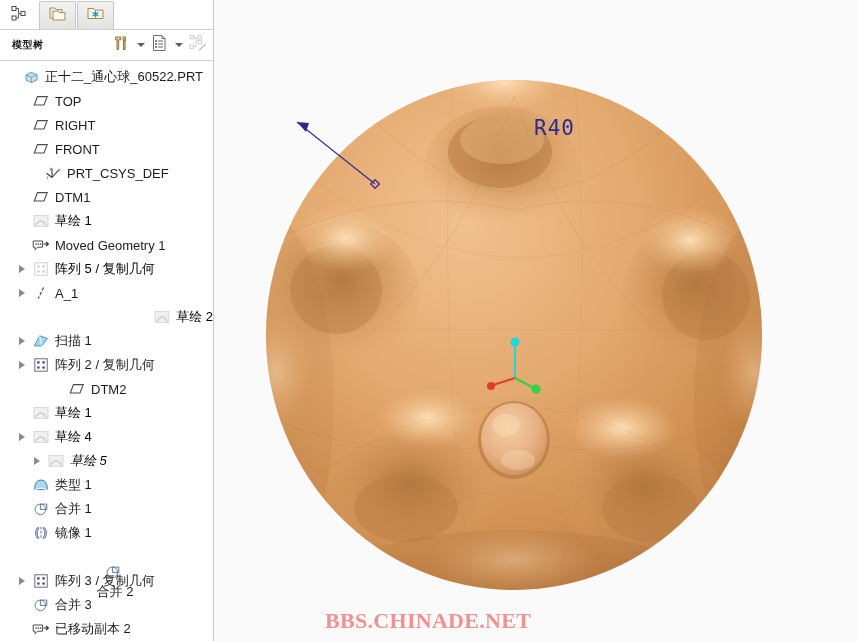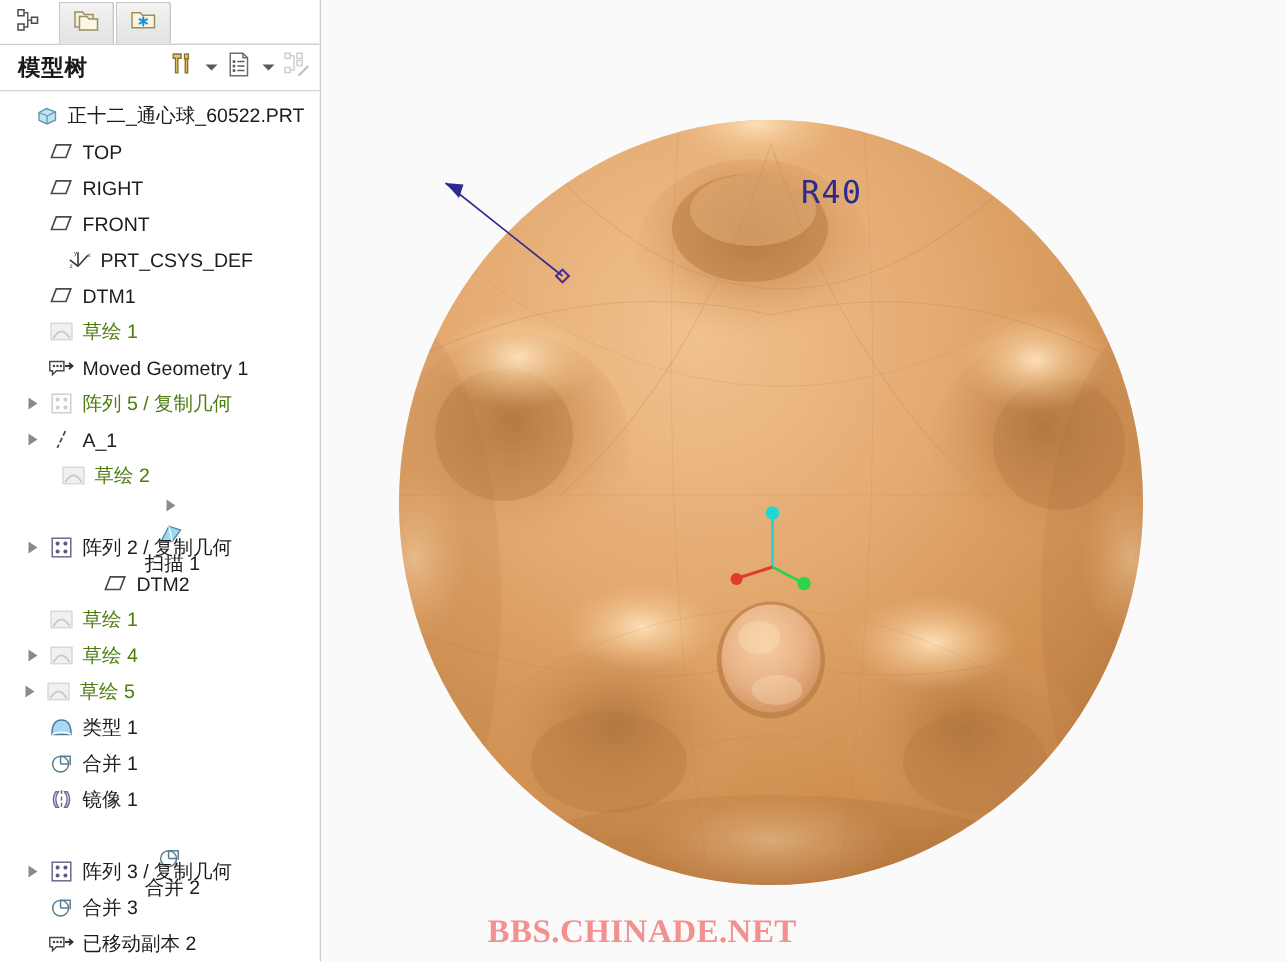--- a/index.html
+++ b/index.html
@@ -61,21 +61,21 @@
   #tree-header {
     height: 31px;
     background: #ffffff;
     display: flex;
     align-items: center;
     border-bottom: 1px solid #d3d3d7;
     box-sizing: border-box;
     padding-left: 12px;
   }
   #tree-header-title {
-    font-size: 15px;
+    font-size: 10px;
     color: #1a1a1a;
     font-weight: bold;
     letter-spacing: 0.5px;
     flex: 0 0 auto;
   }
   #header-tools {
     margin-left: auto;
     display: flex;
     align-items: center;
     padding-right: 4px;
@@ -126,21 +126,21 @@
     border-top: 4.5px solid transparent;
     border-bottom: 4.5px solid transparent;
     border-left: 6px solid #8b8b8b;
   }
   .icon-slot {
     width: 22px; height: 24px;
     display: flex; align-items: center; justify-content: center;
     flex: 0 0 22px;
   }
   .row-label { padding-left: 3px; }
-  .row-label.dim { color: #4d7c0f; }
+  .row-label.dim { color: #000000; }
 
   
   #viewport {
     position: relative;
     flex: 1;
     height: 641px;
     background: #fafafb;
     overflow: hidden;
   }
   #model-svg { position: absolute; left: 0; top: 0; }
@@ -364,31 +364,31 @@
           <div class="arrow-slot">
             <span class="arrow"></span>
           </div>
           <div class="icon-slot">
             <svg width="12" height="14" viewBox="0 0 12 14">
               <line x1="8.6" y1="1.4" x2="3.2" y2="12.6" stroke="#4a4a4a" stroke-width="1.2" stroke-dasharray="3.4 1.6"></line>
             </svg>
           </div>
           <span class="row-label">A_1</span>
         </div>
-        <div class="tree-row dim" style="padding-left: 22px;">
+        <div class="tree-row dim" style="padding-left: 22px; justify-content: flex-end;">
           <div class="arrow-slot"></div>
           <div class="icon-slot">
             <svg width="16" height="14" viewBox="0 0 16 14">
               <rect x="1" y="1.5" width="14" height="11" fill="#f0f0f0" stroke="#d6d6d6" stroke-width="0.9"></rect>
               <path d="M2.6 11.5 Q8 2.2 13.4 11.5" fill="none" stroke="#c9c9c9" stroke-width="1.2"></path>
             </svg>
           </div>
           <span class="row-label dim">草绘 2</span>
         </div>
-        <div class="tree-row" style="padding-left: 14px; flex-direction: column;">
+        <div class="tree-row" style="padding-left: 14px;">
           <div class="arrow-slot">
             <span class="arrow"></span>
           </div>
           <div class="icon-slot">
             <svg width="16" height="14" viewBox="0 0 16 14">
               <path d="M1.4 11.8 L6.6 1.8 L14.4 4.4 L8.8 12 Z" fill="#9fd8f2" stroke="#4e87a4" stroke-width="0.9"></path>
               <path d="M6.6 1.8 L8.8 12" fill="none" stroke="#ffffff" stroke-width="0.8"></path>
             </svg>
           </div>
           <span class="row-label">扫描 1</span>
@@ -434,21 +434,21 @@
             <span class="arrow"></span>
           </div>
           <div class="icon-slot">
             <svg width="16" height="14" viewBox="0 0 16 14">
               <rect x="1" y="1.5" width="14" height="11" fill="#f0f0f0" stroke="#d6d6d6" stroke-width="0.9"></rect>
               <path d="M2.6 11.5 Q8 2.2 13.4 11.5" fill="none" stroke="#c9c9c9" stroke-width="1.2"></path>
             </svg>
           </div>
           <span class="row-label dim">草绘 4</span>
         </div>
-        <div class="tree-row dim" style="padding-left: 12px;">
+        <div class="tree-row dim" style="padding-left: 29px; font-style: italic;">
           <div class="arrow-slot">
             <span class="arrow"></span>
           </div>
           <div class="icon-slot">
             <svg width="16" height="14" viewBox="0 0 16 14">
               <rect x="1" y="1.5" width="14" height="11" fill="#f0f0f0" stroke="#d6d6d6" stroke-width="0.9"></rect>
               <path d="M2.6 11.5 Q8 2.2 13.4 11.5" fill="none" stroke="#c9c9c9" stroke-width="1.2"></path>
             </svg>
           </div>
           <span class="row-label dim">草绘 5</span>

